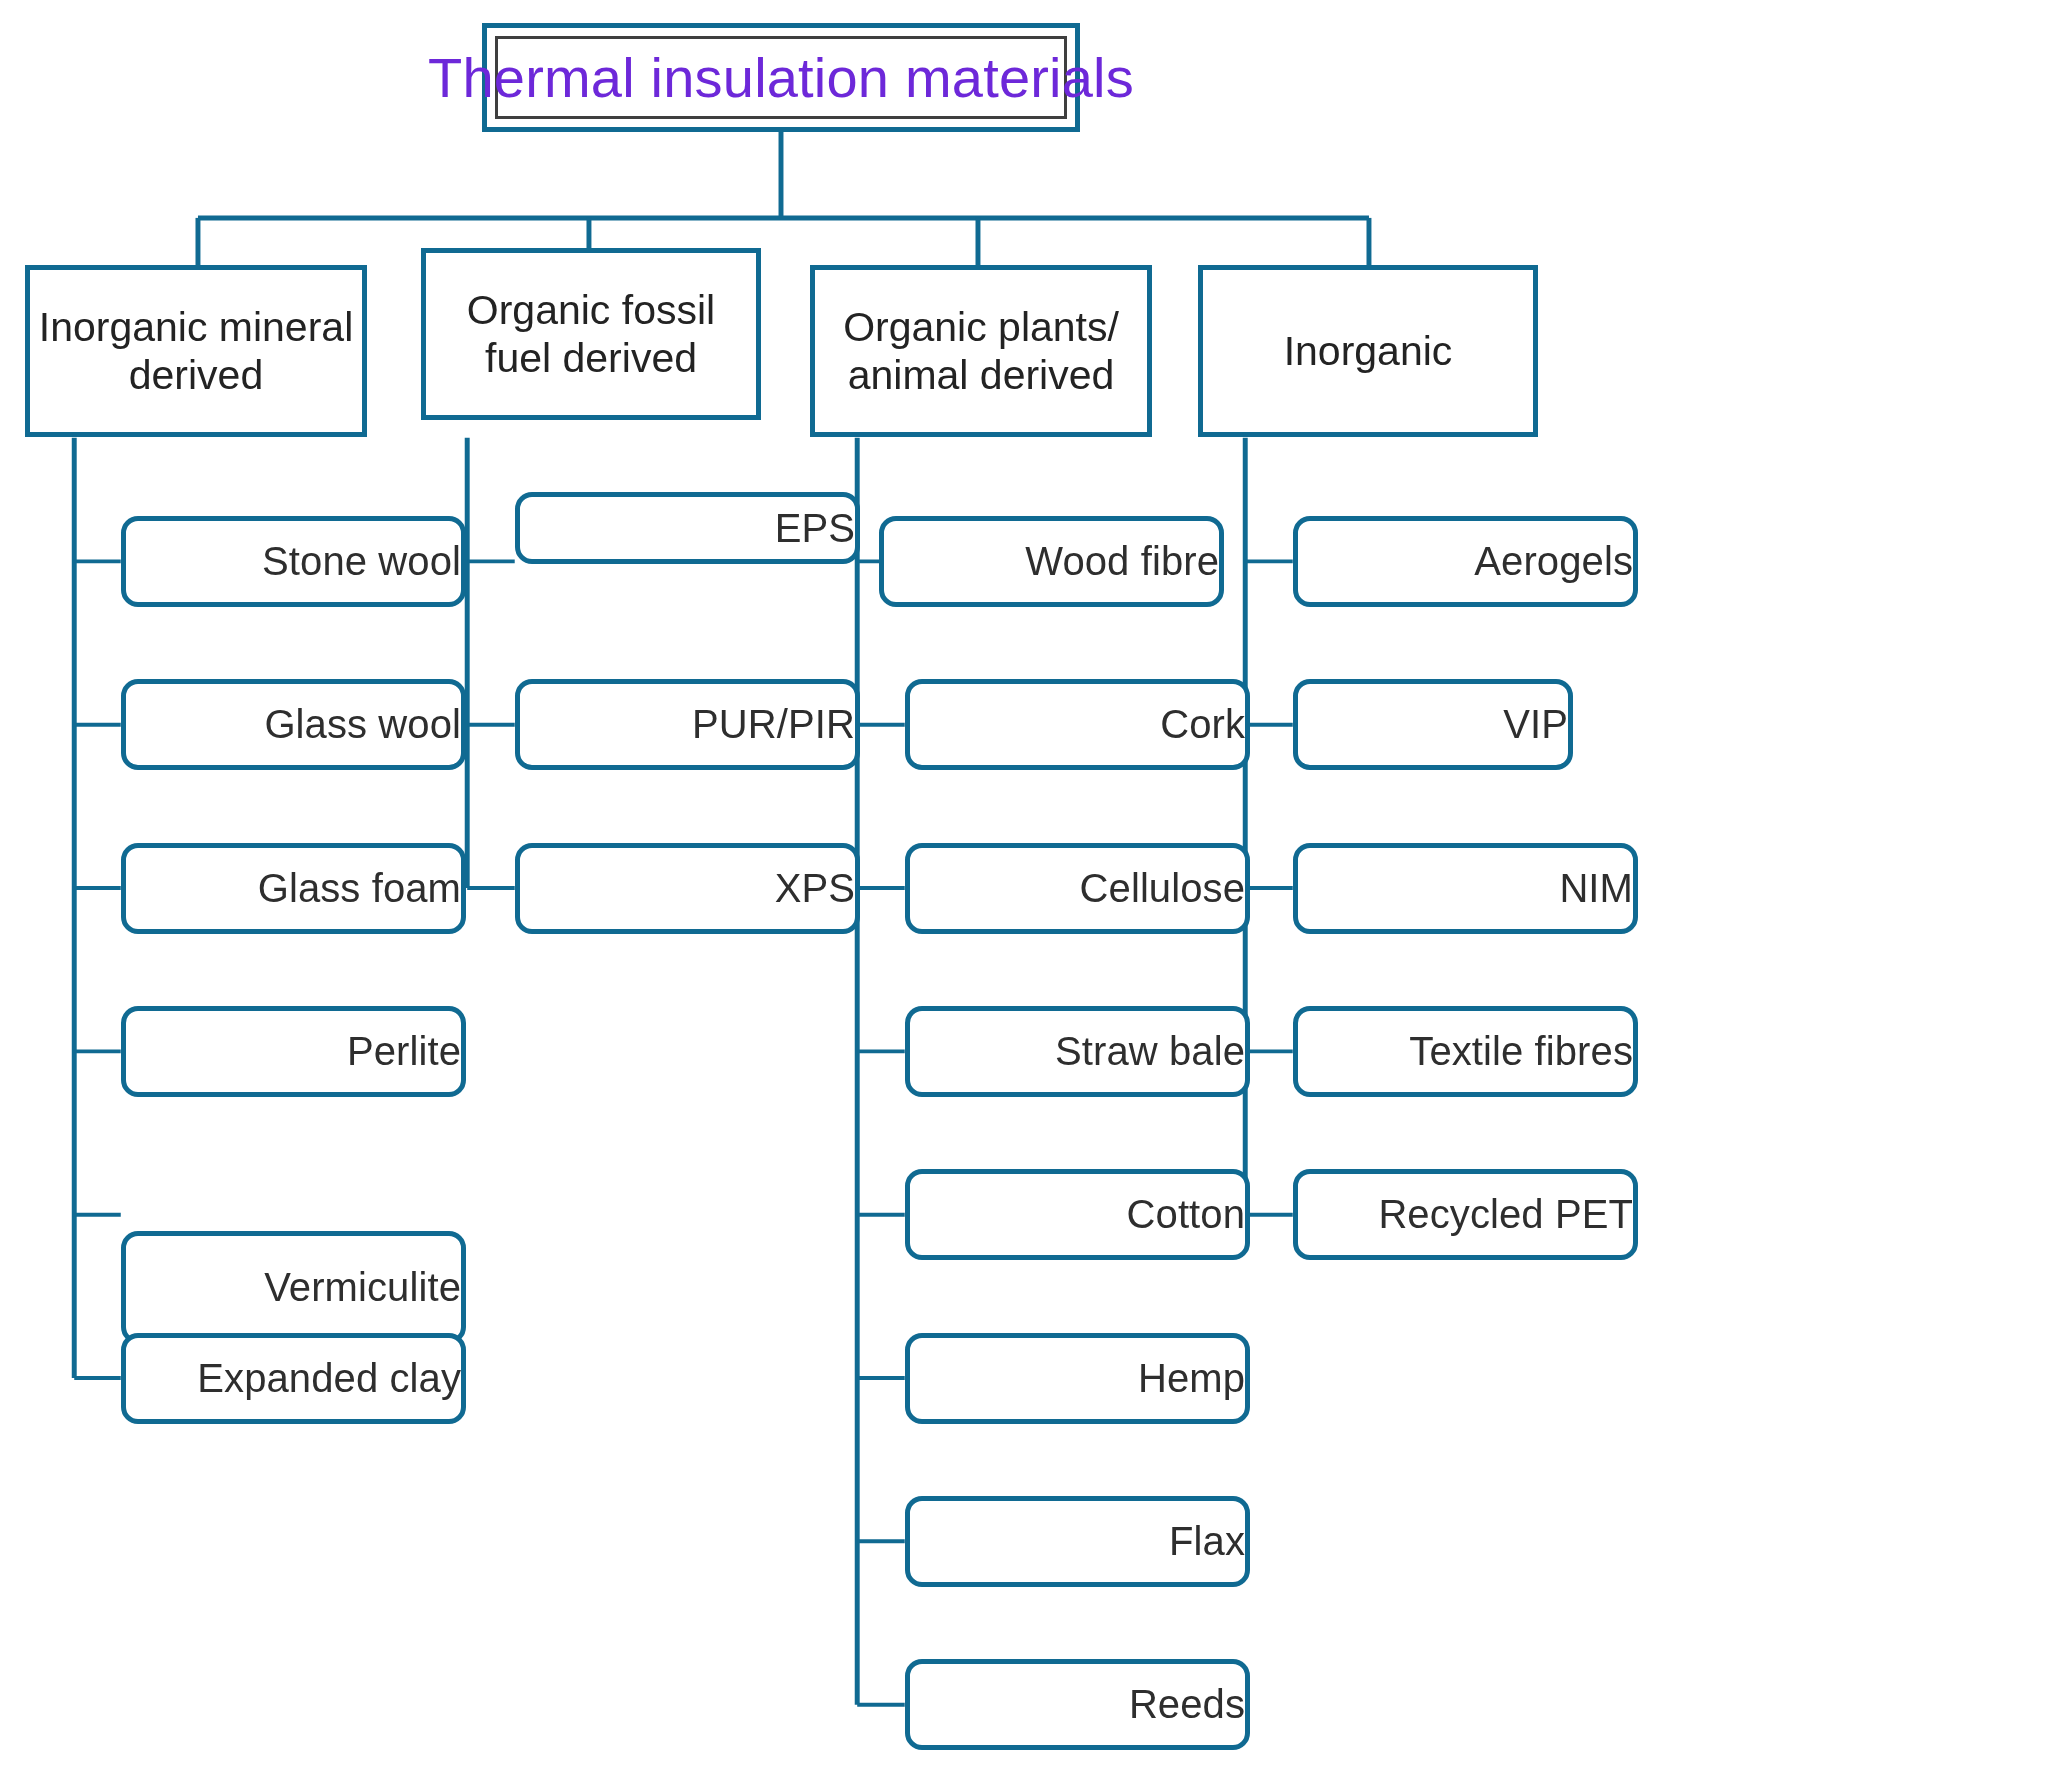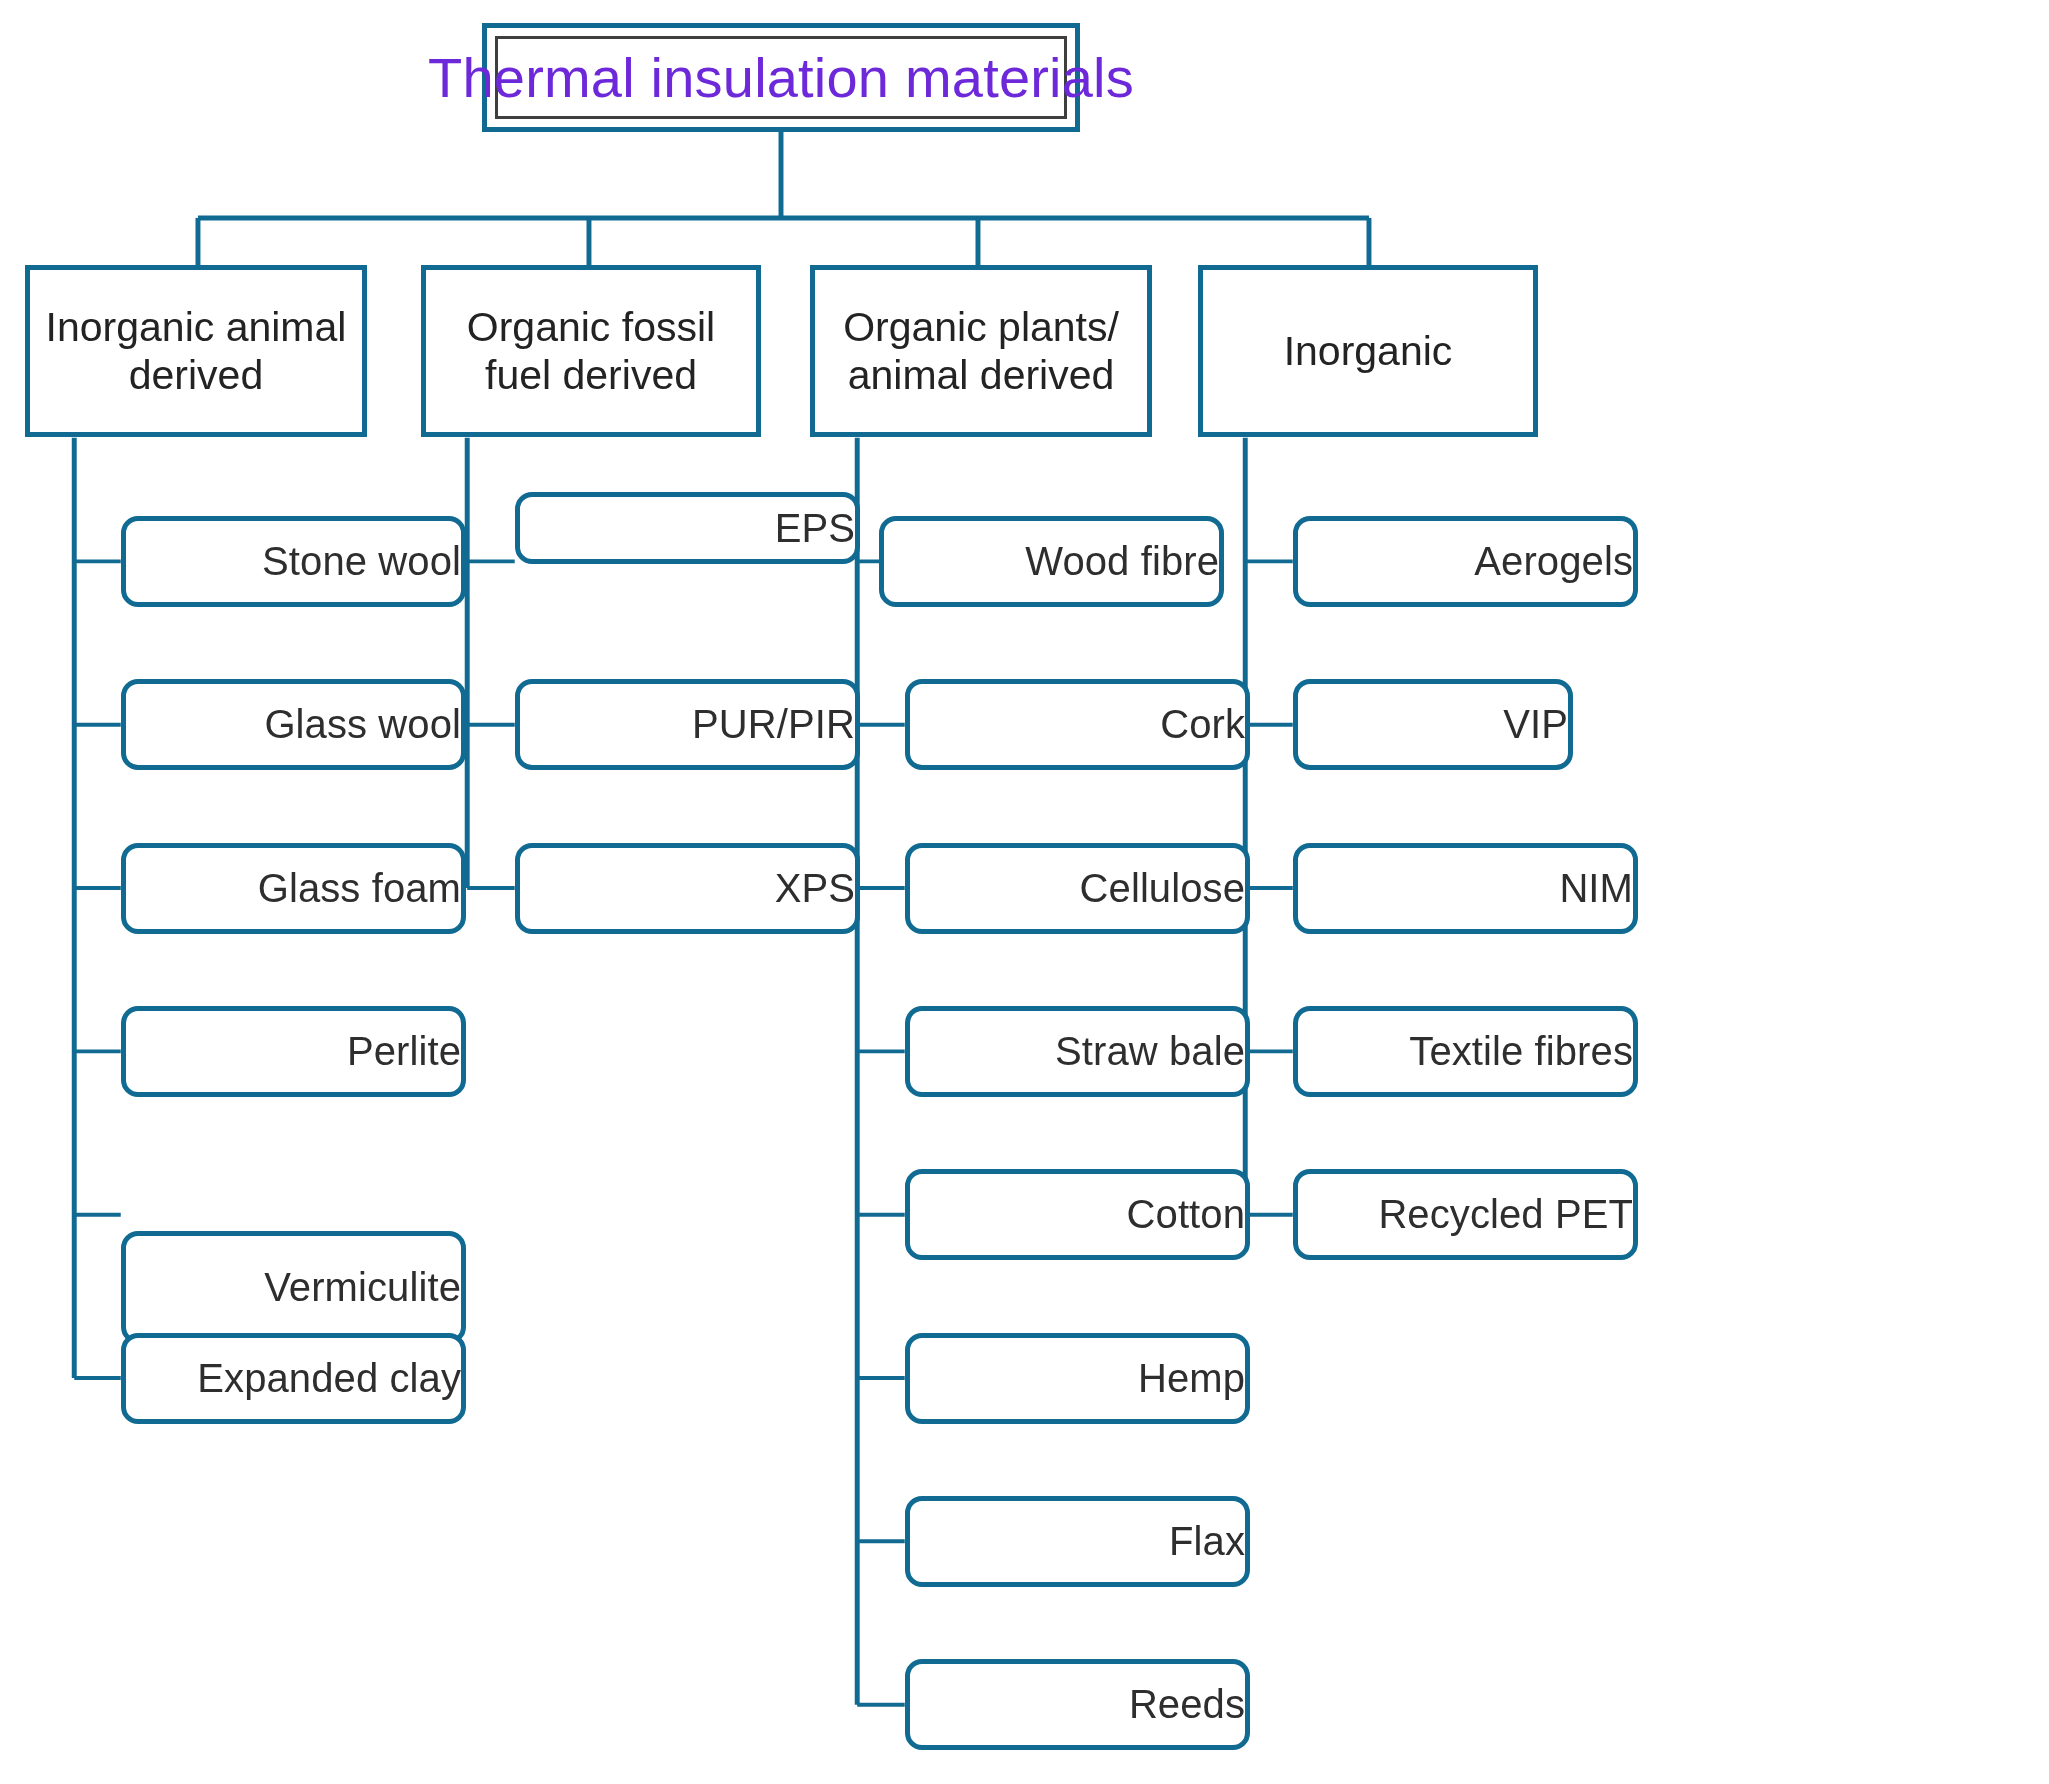--- a/index.html
+++ b/index.html
@@ -137,42 +137,42 @@
     </svg>
 
   <div class="root-node">
     <div class="root-inner">
       <span class="root-label">Thermal insulation materials</span>
     </div>
   </div>
 
   <div id="nodes-layer">
       <div class="cat-node" style="left: 25px; top: 265px; width: 342px; height: 172px;">
-        <span class="cat-label">Inorganic  animal
+        <span class="cat-label">Inorganic  mineral
 derived</span>
       </div>
       <div class="leaf-node" style="left: 121px; top: 516px; width: 345px; height: 91px;">
         <span class="leaf-label">Stone wool</span>
       </div>
       <div class="leaf-node" style="left: 121px; top: 679px; width: 345px; height: 91px;">
         <span class="leaf-label">Glass wool</span>
       </div>
       <div class="leaf-node" style="left: 121px; top: 843px; width: 345px; height: 91px;">
         <span class="leaf-label">Glass foam</span>
       </div>
       <div class="leaf-node" style="left: 121px; top: 1006px; width: 345px; height: 91px;">
         <span class="leaf-label">Perlite</span>
       </div>
       <div class="leaf-node" style="left: 121px; top: 1231px; width: 345px; height: 113px;">
         <span class="leaf-label">Vermiculite</span>
       </div>
       <div class="leaf-node" style="left: 121px; top: 1333px; width: 345px; height: 91px;">
         <span class="leaf-label">Expanded clay</span>
       </div>
-      <div class="cat-node" style="left: 421px; top: 265px; width: 340px; height: 172px;">
+      <div class="cat-node" style="left: 421px; top: 248px; width: 340px; height: 172px;">
         <span class="cat-label">Organic fossil
 fuel derived</span>
       </div>
       <div class="leaf-node" style="left: 515px; top: 492px; width: 345px; height: 72px;">
         <span class="leaf-label">EPS</span>
       </div>
       <div class="leaf-node" style="left: 515px; top: 679px; width: 345px; height: 91px;">
         <span class="leaf-label">PUR/PIR</span>
       </div>
       <div class="leaf-node" style="left: 515px; top: 843px; width: 345px; height: 91px;">

